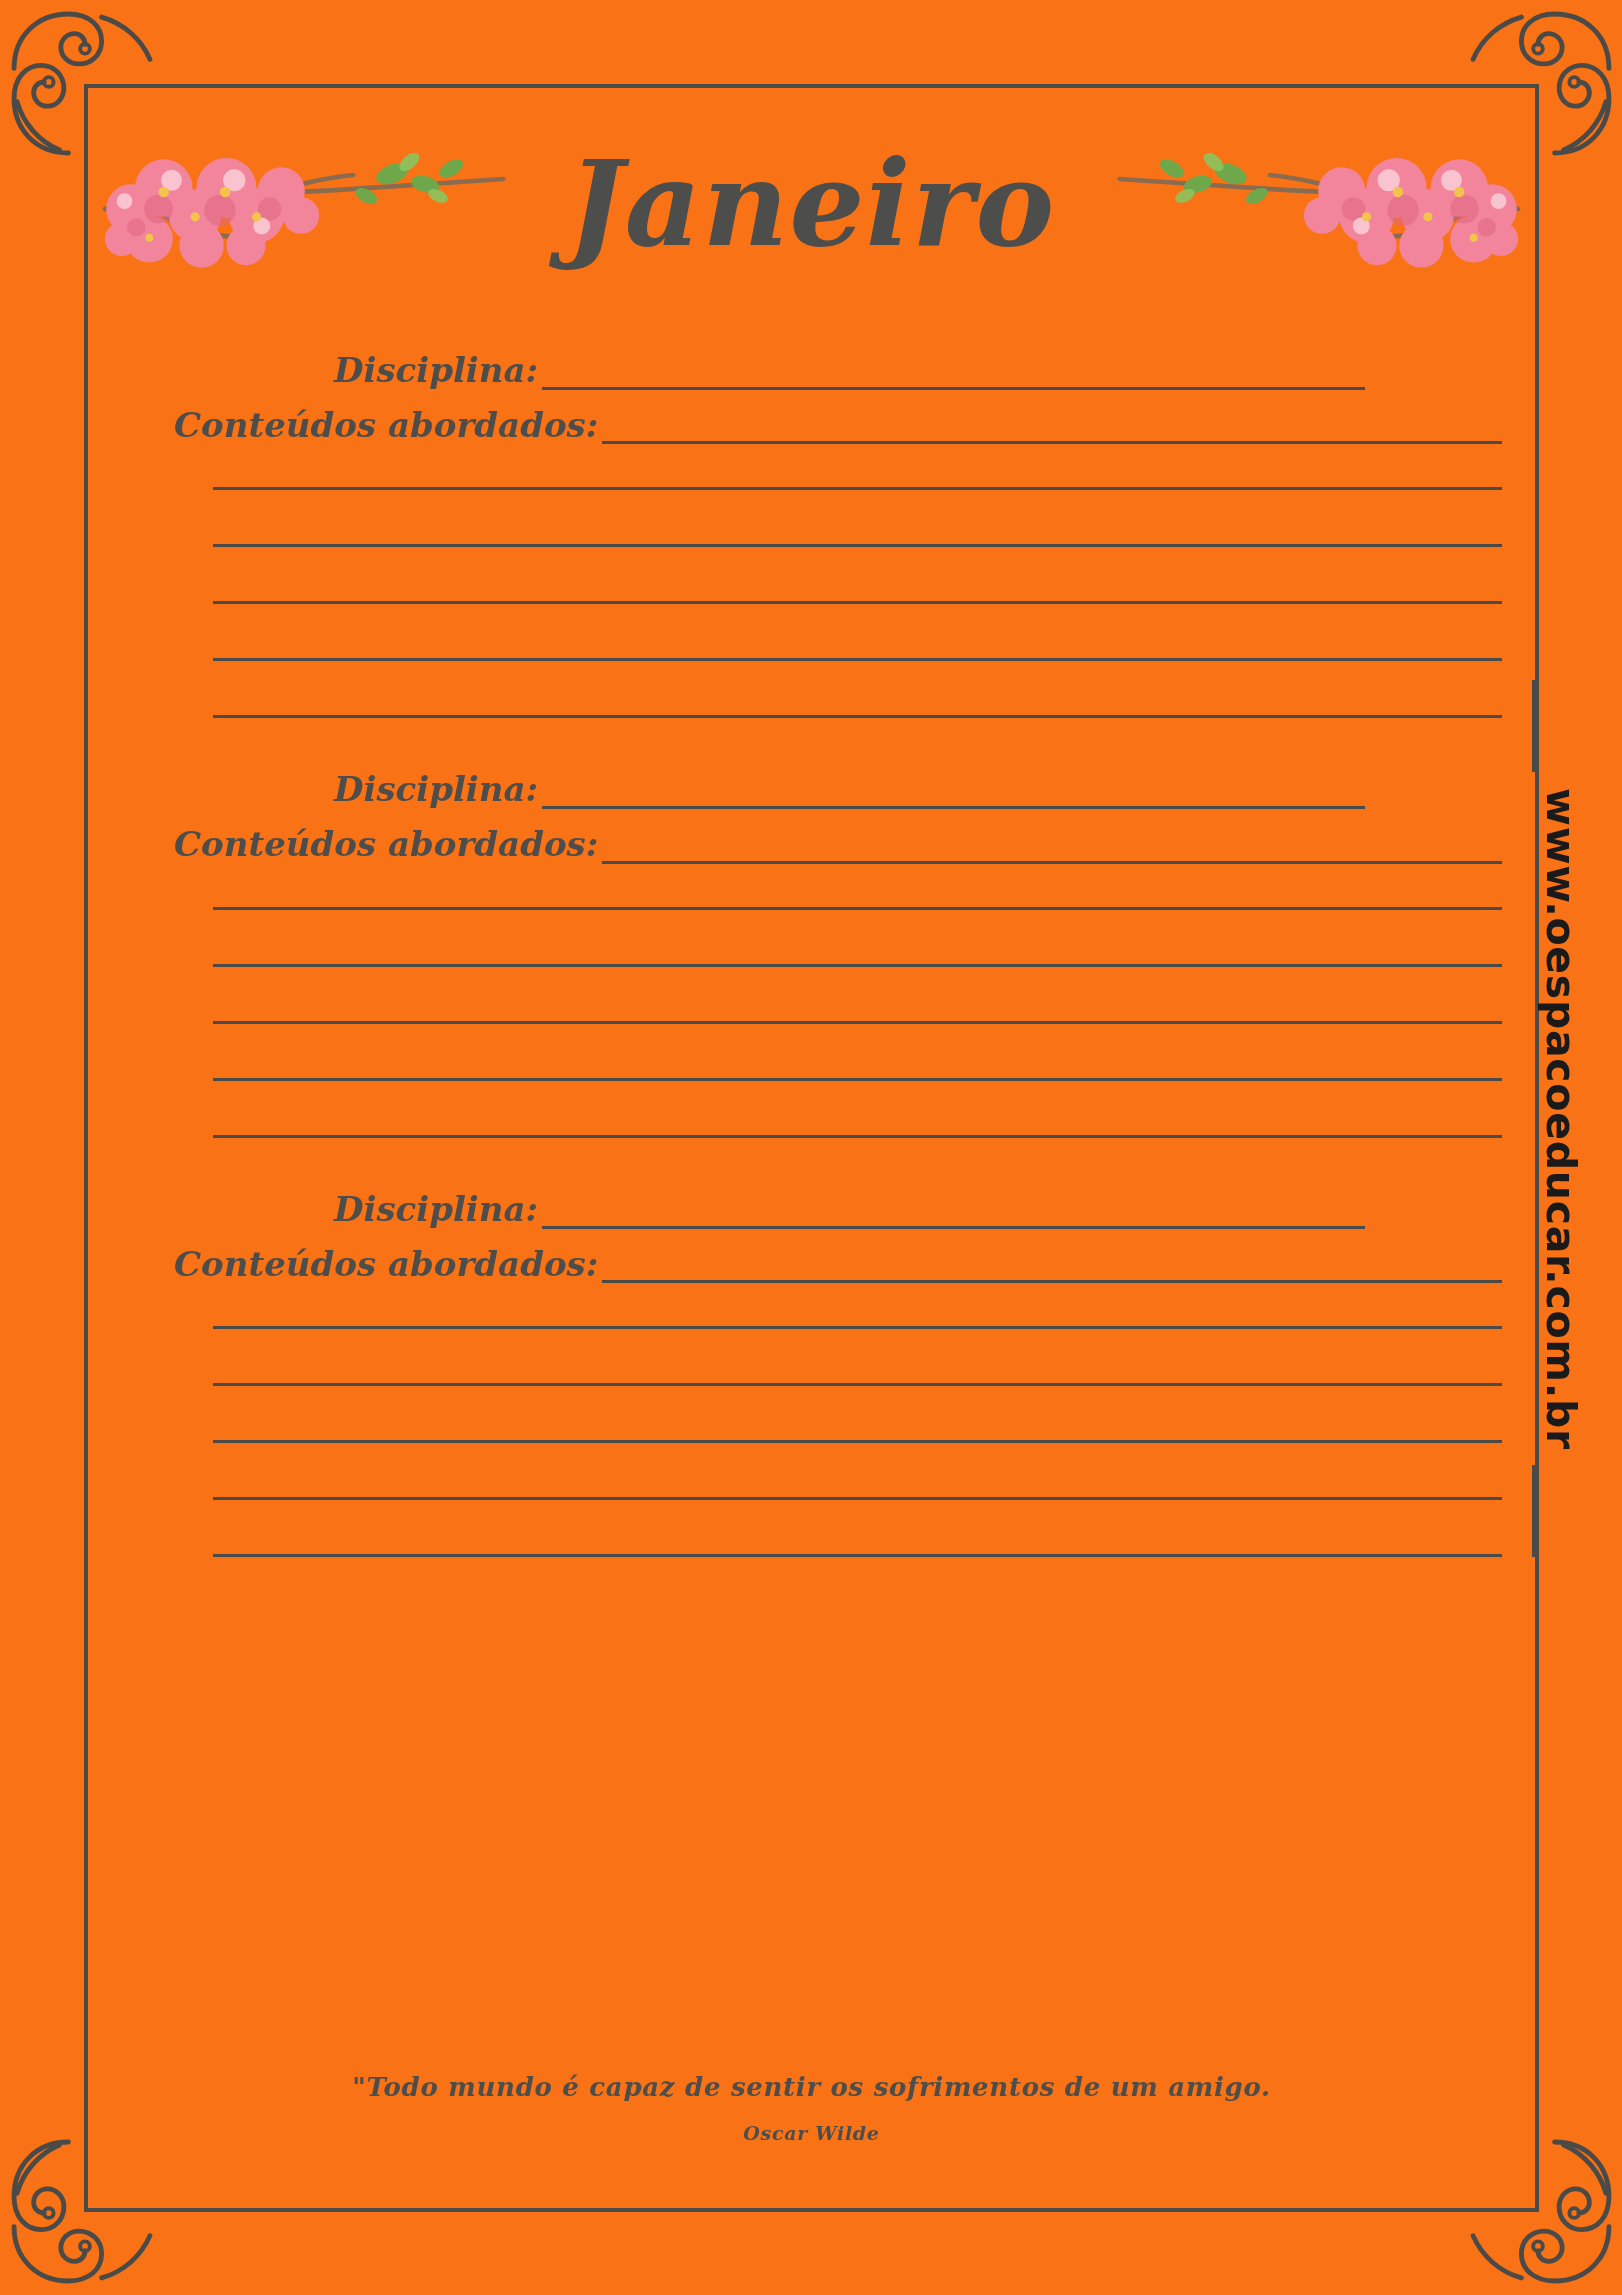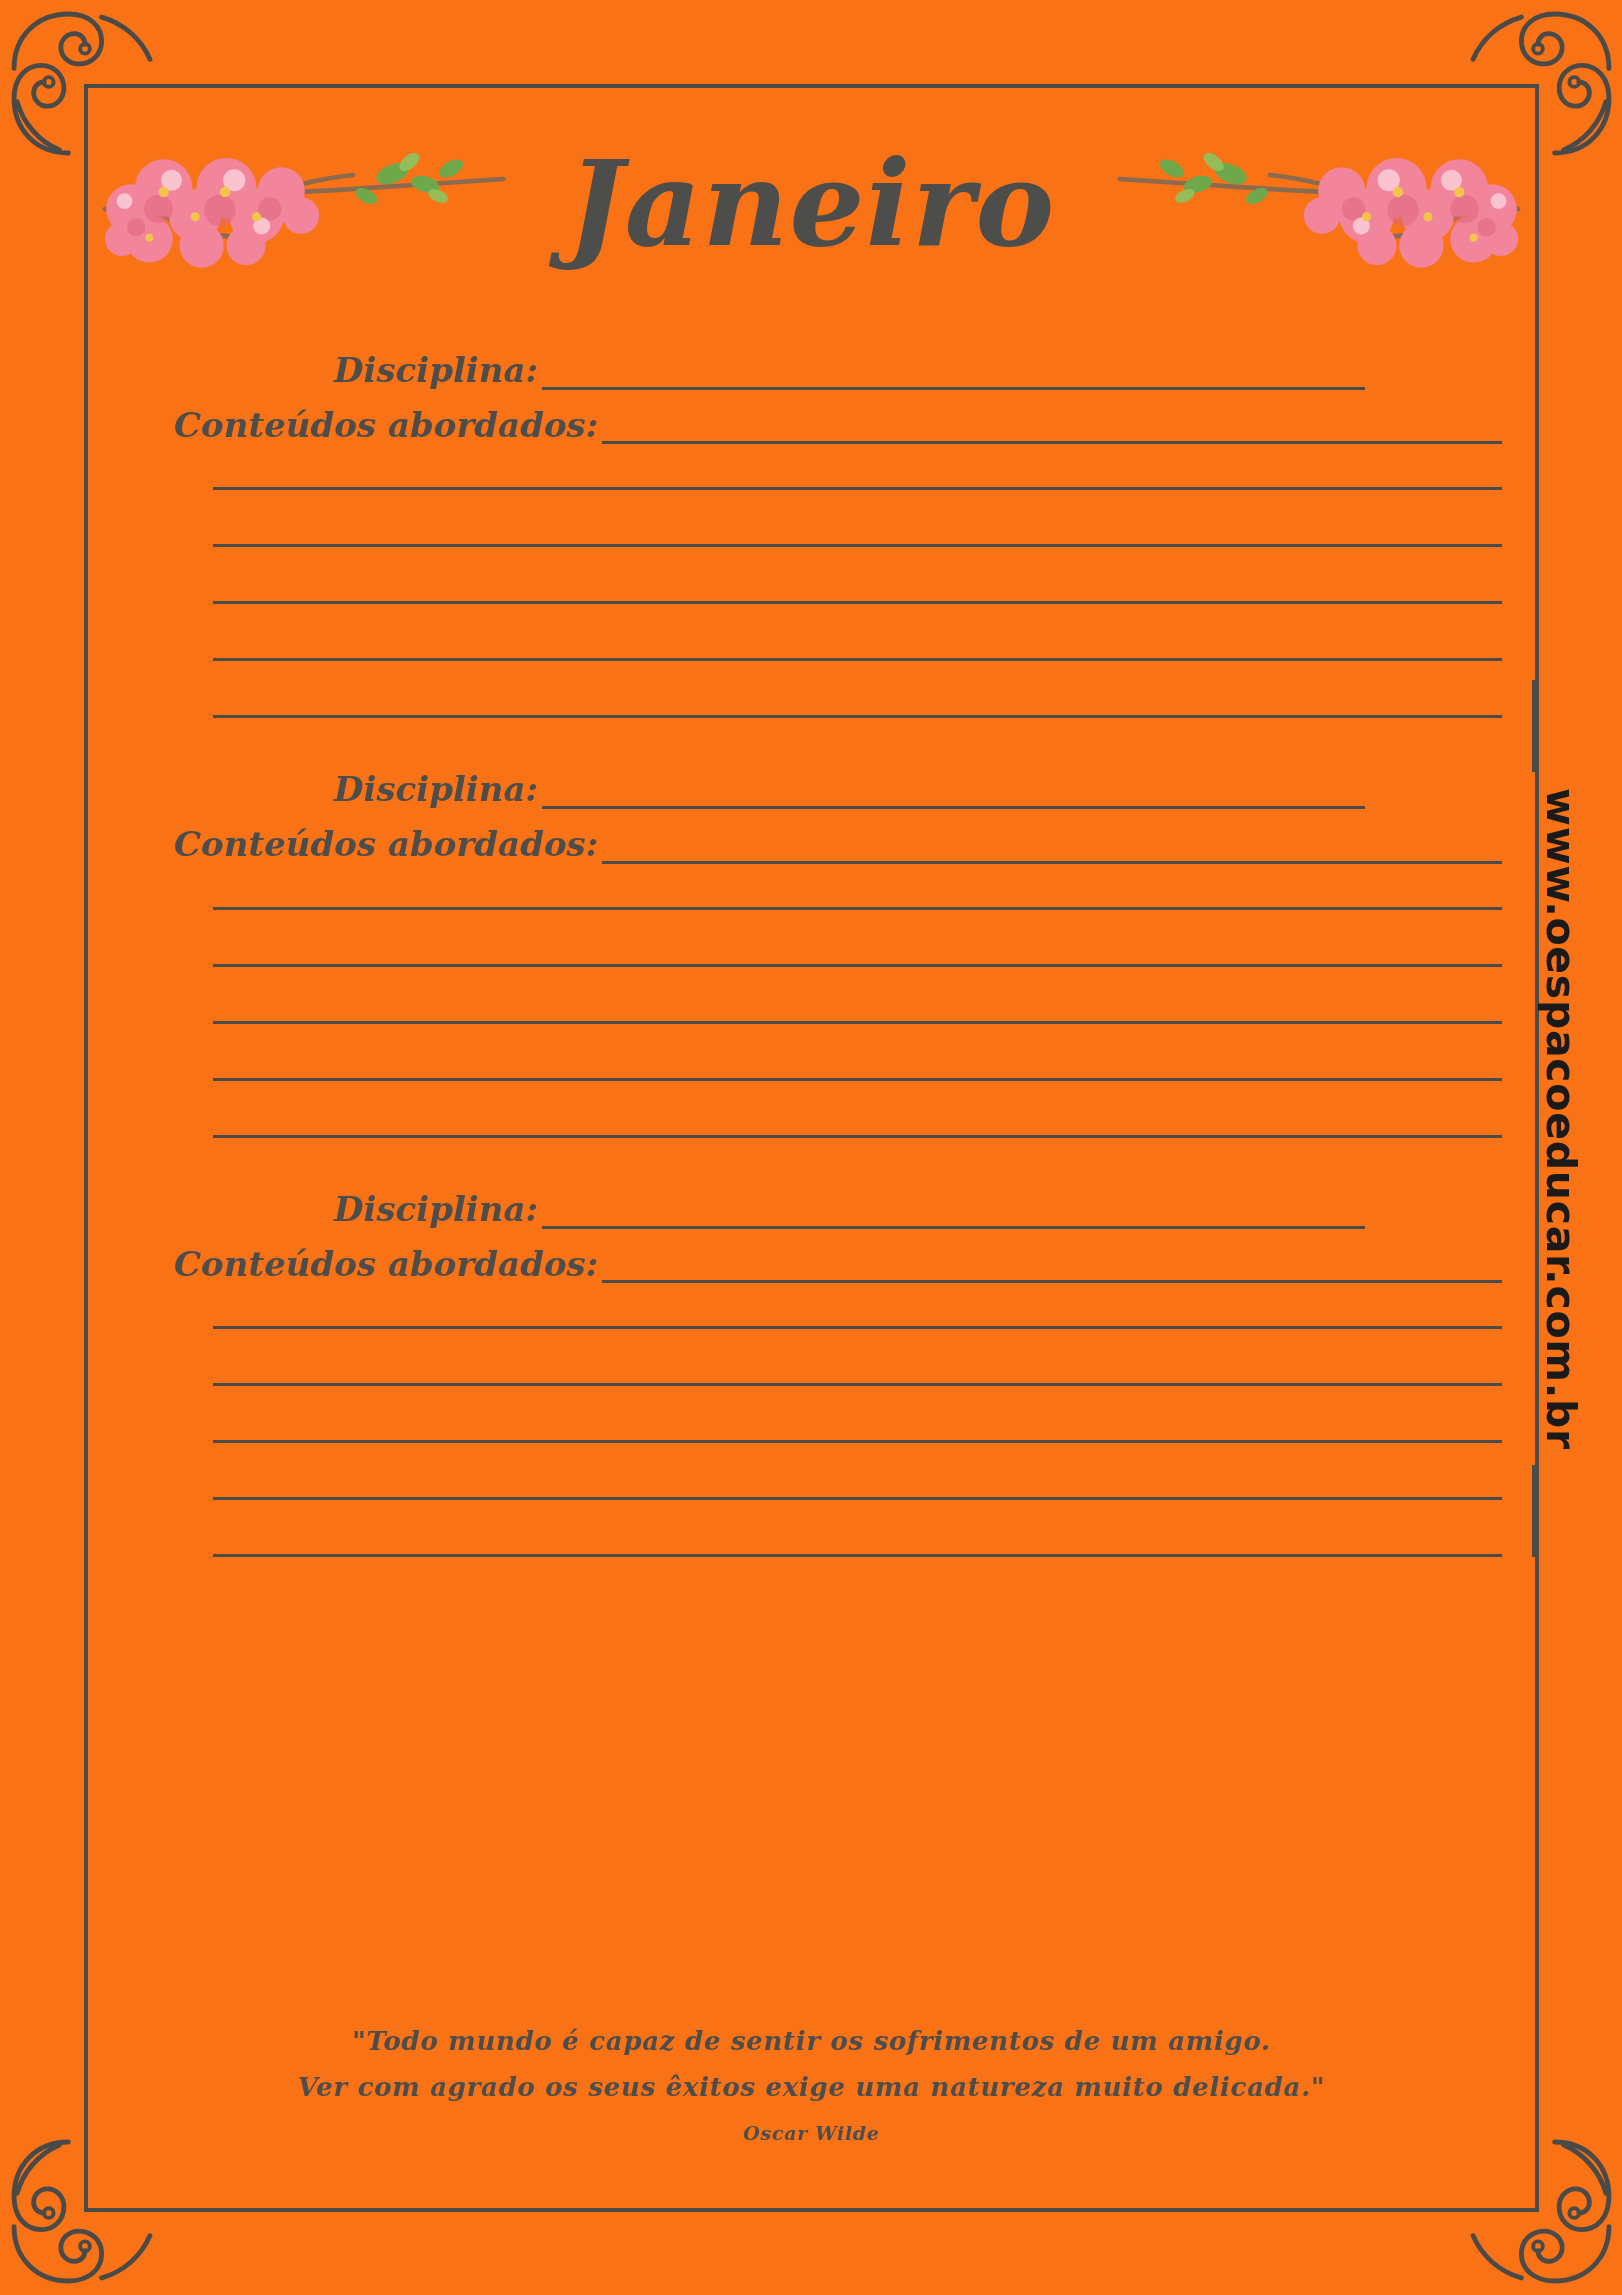--- a/index.html
+++ b/index.html
@@ -374,21 +374,20 @@
       <div class="blank-line"></div>
       <div class="blank-line"></div>
       <div class="blank-line"></div>
       <div class="blank-line"></div>
     </div>
 
   </div>
 
   <div class="quote">
     <div>"Todo mundo é capaz de sentir os sofrimentos de um amigo.</div>
-    <div>Ver com agrado os seus êxitos exige uma natureza muito delicada."</div>
     <span class="author">Oscar Wilde</span>
   </div>
 
   <div class="url-strip">
     <div class="url-rule top"></div>
     <div class="url-text">www.oespacoeducar.com.br</div>
     <div class="url-rule bottom"></div>
   </div>
 
 </div>

